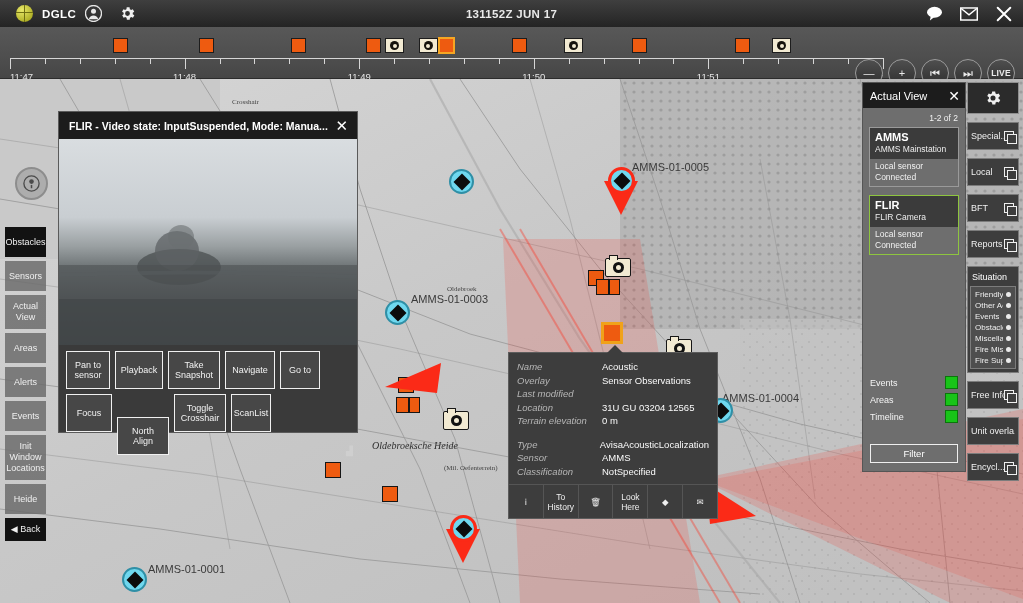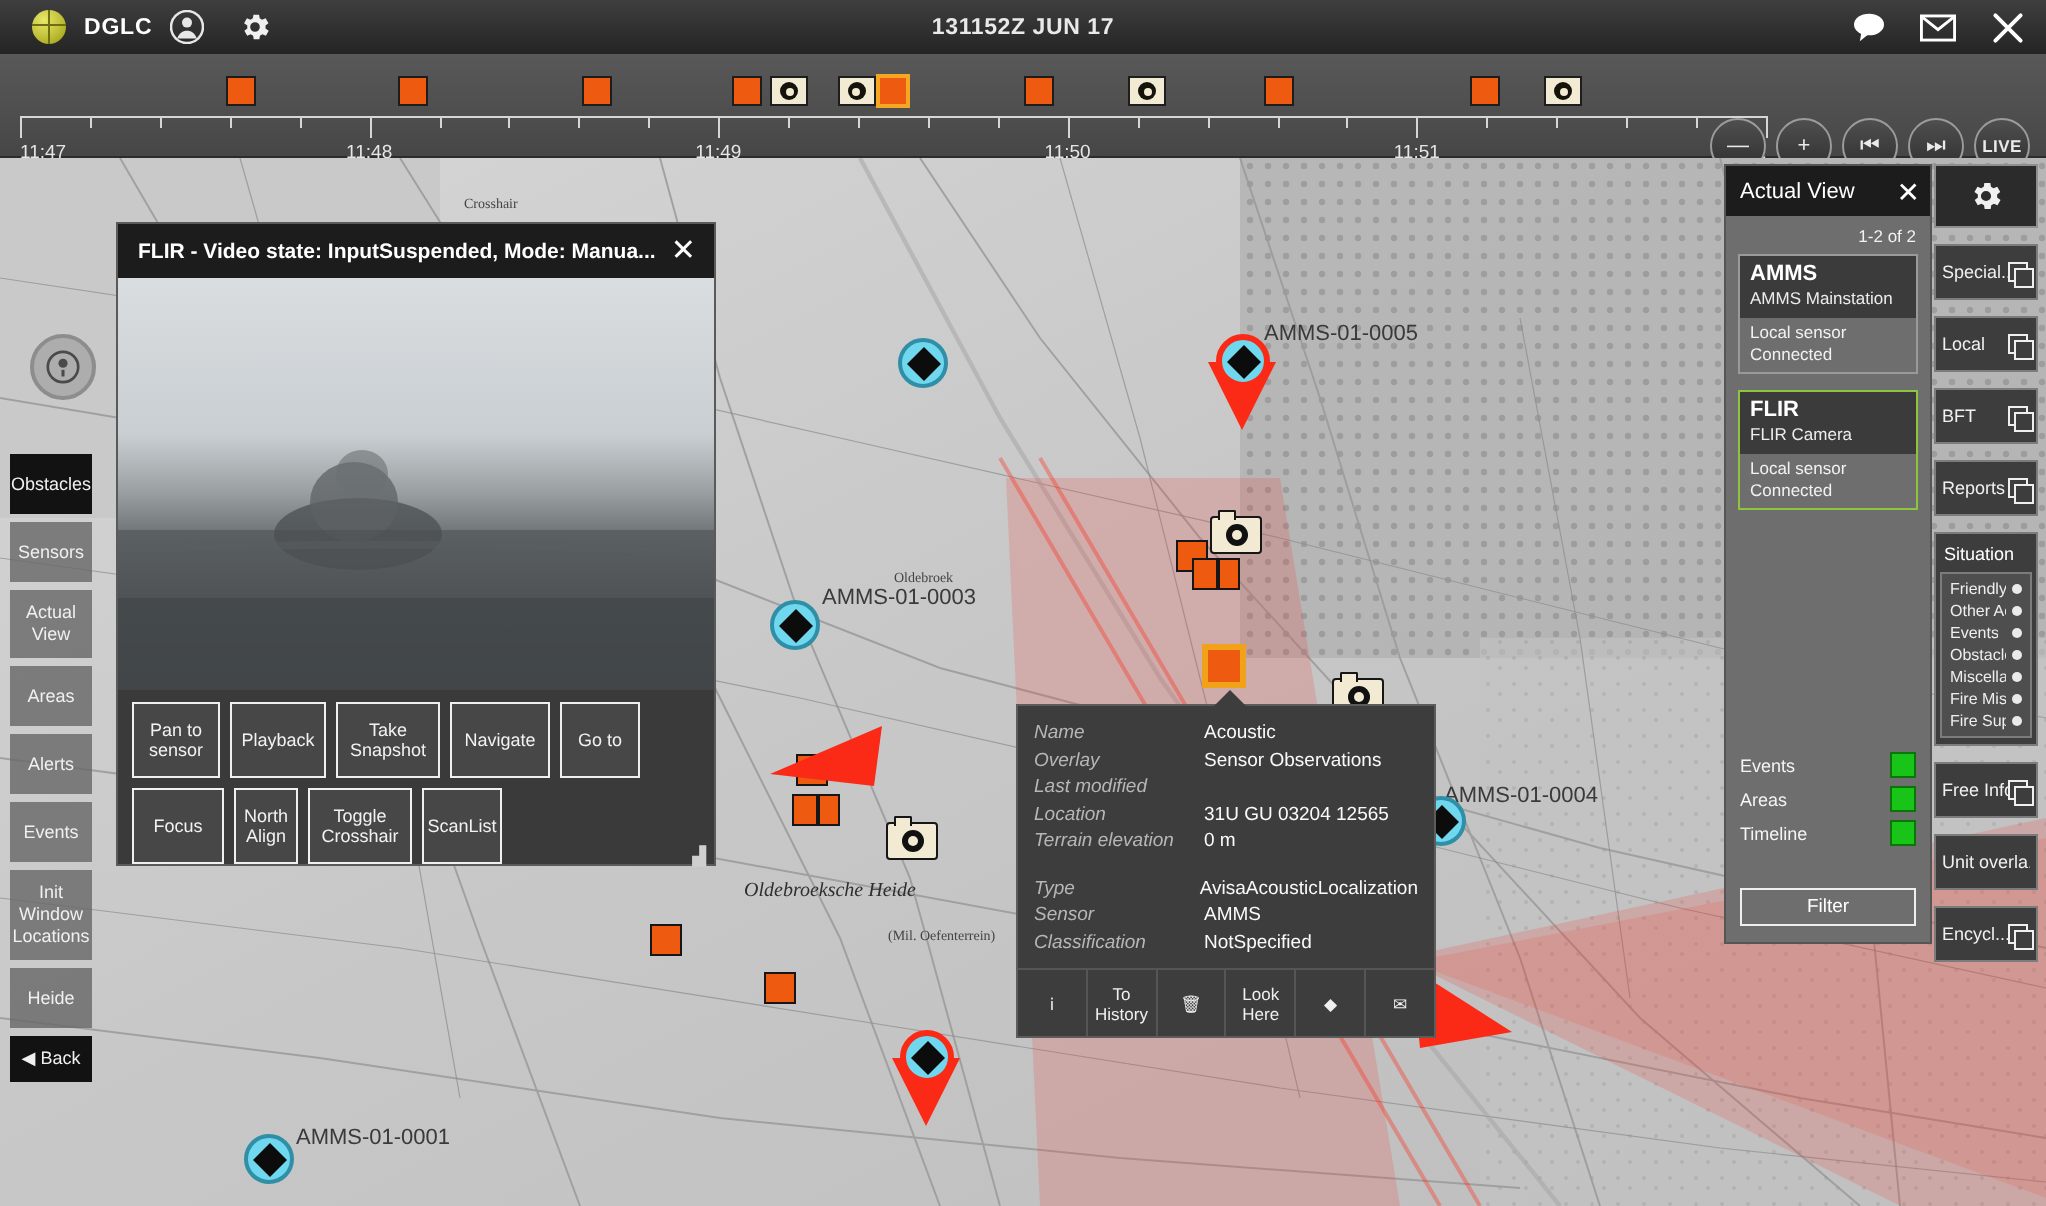--- a/index.html
+++ b/index.html
@@ -435,21 +435,21 @@
         <ellipse cx="120" cy="128" rx="42" ry="18" fill="#4d5254" opacity="0.8"></ellipse>
         <ellipse cx="118" cy="112" rx="22" ry="20" fill="#5d6264" opacity="0.75"></ellipse>
         <ellipse cx="122" cy="98" rx="13" ry="12" fill="#6b7072" opacity="0.6"></ellipse>
         <rect x="0" y="126" width="300" height="80" fill="#4a4f51" opacity="0.55"></rect>
         <rect x="0" y="160" width="300" height="46" fill="#3f4446" opacity="0.6"></rect>
         <path d="M0 134 Q150 128 300 136 L300 140 Q150 132 0 138 Z" fill="#585d5f" opacity="0.5"></path>
       </svg>
     </div>
     <div class="flir-btns">
       <div id="flir-row1" style="display:contents"><div class="vbtn" style="width: 44px;">Pan to sensor</div><div class="vbtn" style="width: 48px;">Playback</div><div class="vbtn" style="width: 52px;">Take Snapshot</div><div class="vbtn" style="width: 50px;">Navigate</div><div class="vbtn" style="width: 40px;">Go to</div><div class="vbtn" style="width: 46px;">Focus</div></div>
-      <div id="flir-row2" style="display:contents"><div class="vbtn" style="width: 32px;">North Align</div><div class="vbtn" style="width: 52px;">Toggle Crosshair</div><div class="vbtn" style="width: 40px;">ScanList</div></div>
+      <div id="flir-row2" style="display:contents"><div class="vbtn" style="width: 52px; margin-top: 23px;">North Align</div><div class="vbtn" style="width: 52px;">Toggle Crosshair</div><div class="vbtn" style="width: 40px;">ScanList</div></div>
       <div class="flir-grip">▟</div>
     </div>
   </div>
 
   <div class="info">
     <div class="info-rows">
       <div id="info-rows-1">
           <div class="irow">
             <div class="ikey">Name</div>
             <div class="ival">Acoustic</div>

